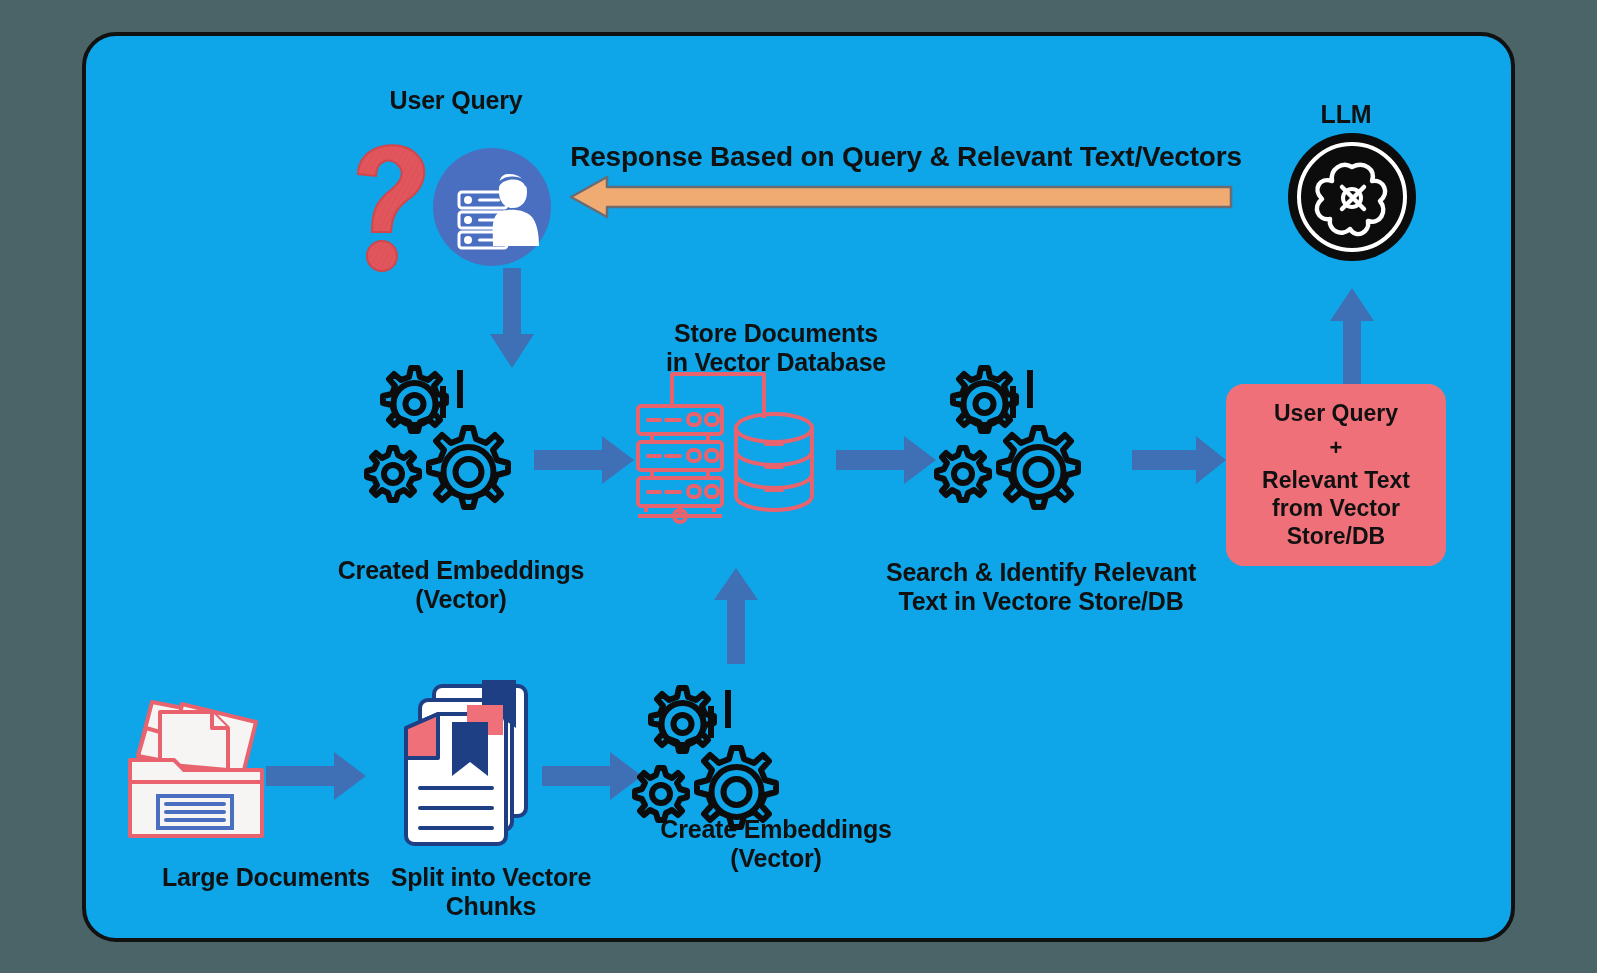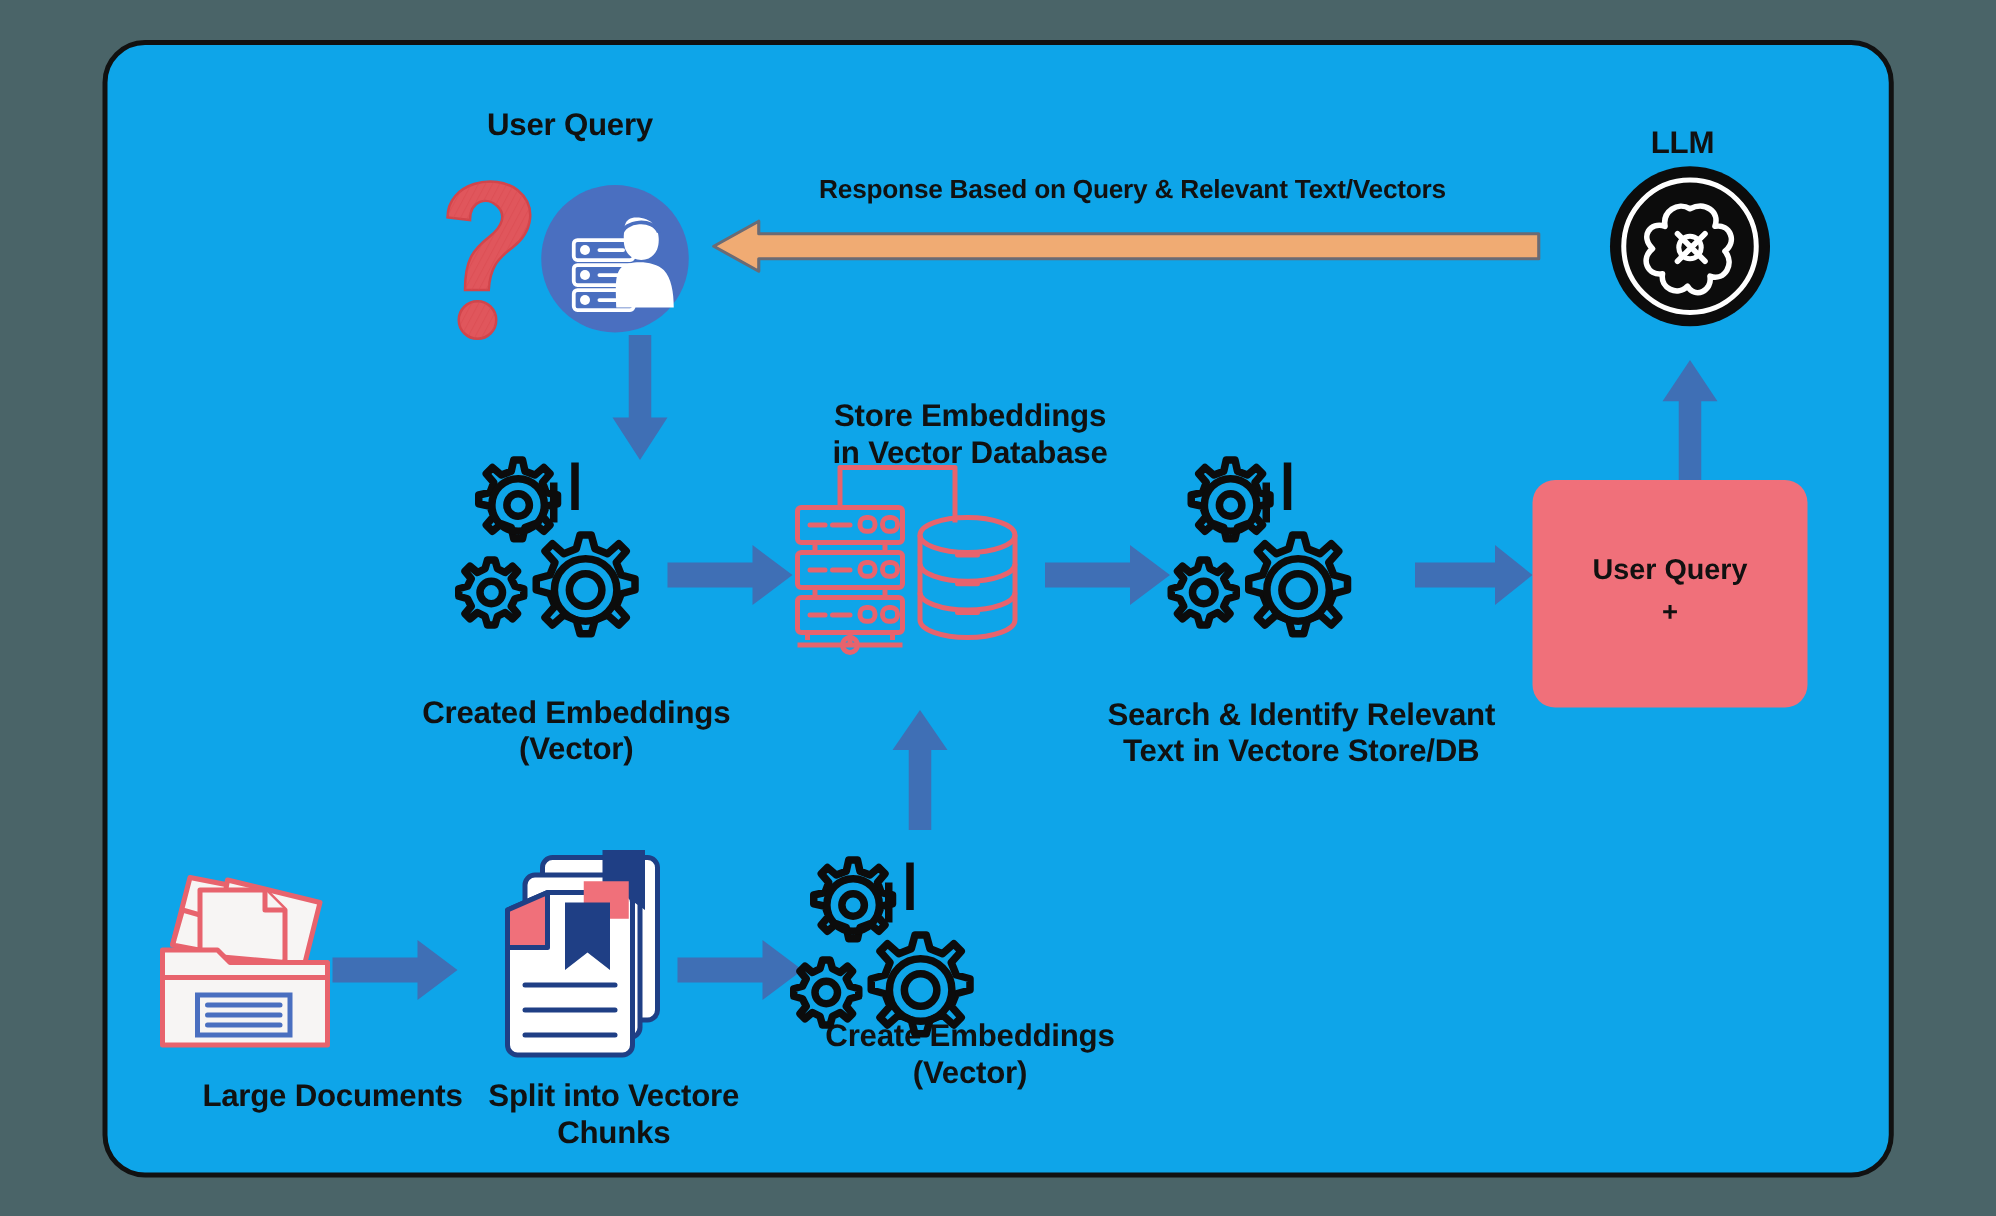--- a/index.html
+++ b/index.html
@@ -36,21 +36,21 @@
     font-weight: bold;
     color: #111111;
     line-height: 1.18;
     letter-spacing: -0.2px;
     white-space: pre-line;
   }
 
   
   .t-user-query   { left: 240px; top: 50px;  width: 260px; font-size: 25px; }
   .t-llm          { left: 1150px; top: 64px; width: 220px; font-size: 25px; }
-  .t-response     { left: 470px; top: 104px; width: 700px; font-size: 21px; }
+  .t-response     { left: 470px; top: 104px; width: 700px; font-size: 28px; }
   .t-store        { left: 540px; top: 283px; width: 300px; font-size: 25px; }
   .t-created-emb  { left: 205px; top: 520px; width: 340px; font-size: 25px; }
   .t-search       { left: 775px; top: 522px; width: 360px; font-size: 25px; }
   .t-large-docs   { left: 20px;  top: 827px; width: 320px; font-size: 25px; }
   .t-split        { left: 255px; top: 827px; width: 300px; font-size: 25px; }
   .t-create-emb   { left: 530px; top: 779px; width: 320px; font-size: 25px; }
 
   
   .qmark { left: 258px; top: 98px; width: 90px; height: 140px; }
   .user-circle {
@@ -102,21 +102,21 @@
   svg { display: block; overflow: visible; }
 </style>
 </head>
 <body>
 
 <div id="canvas">
 
   <div class="label t-user-query">User Query</div>
   <div class="label t-llm">LLM</div>
   <div class="label t-response">Response Based on Query &amp; Relevant Text/Vectors</div>
-  <div class="label t-store">Store Embeddings
+  <div class="label t-store">Store Documents
 in Vector Database</div>
   <div class="label t-created-emb">Created Embeddings
 (Vector)</div>
   <div class="label t-search">Search &amp; Identify Relevant
 Text in Vectore Store/DB</div>
   <div class="label t-large-docs">Large Documents</div>
   <div class="label t-split">Split into Vectore
 Chunks</div>
   <div class="label t-create-emb">Create Embeddings
 (Vector)</div>
@@ -368,15 +368,18 @@
         <line x1="34" y1="112" x2="106" y2="112"></line>
         <line x1="34" y1="132" x2="106" y2="132"></line>
         <line x1="34" y1="152" x2="106" y2="152"></line>
       </g>
     </svg>
   </div>
 
   <div class="node red-box">
     <div class="line1">User Query</div>
     <div class="plus">+</div>
+    <div class="line2" style="white-space: pre-line;">Relevant Text
+from Vector
+Store/DB</div>
   </div>
 
 </div>
 
 </body></html>

